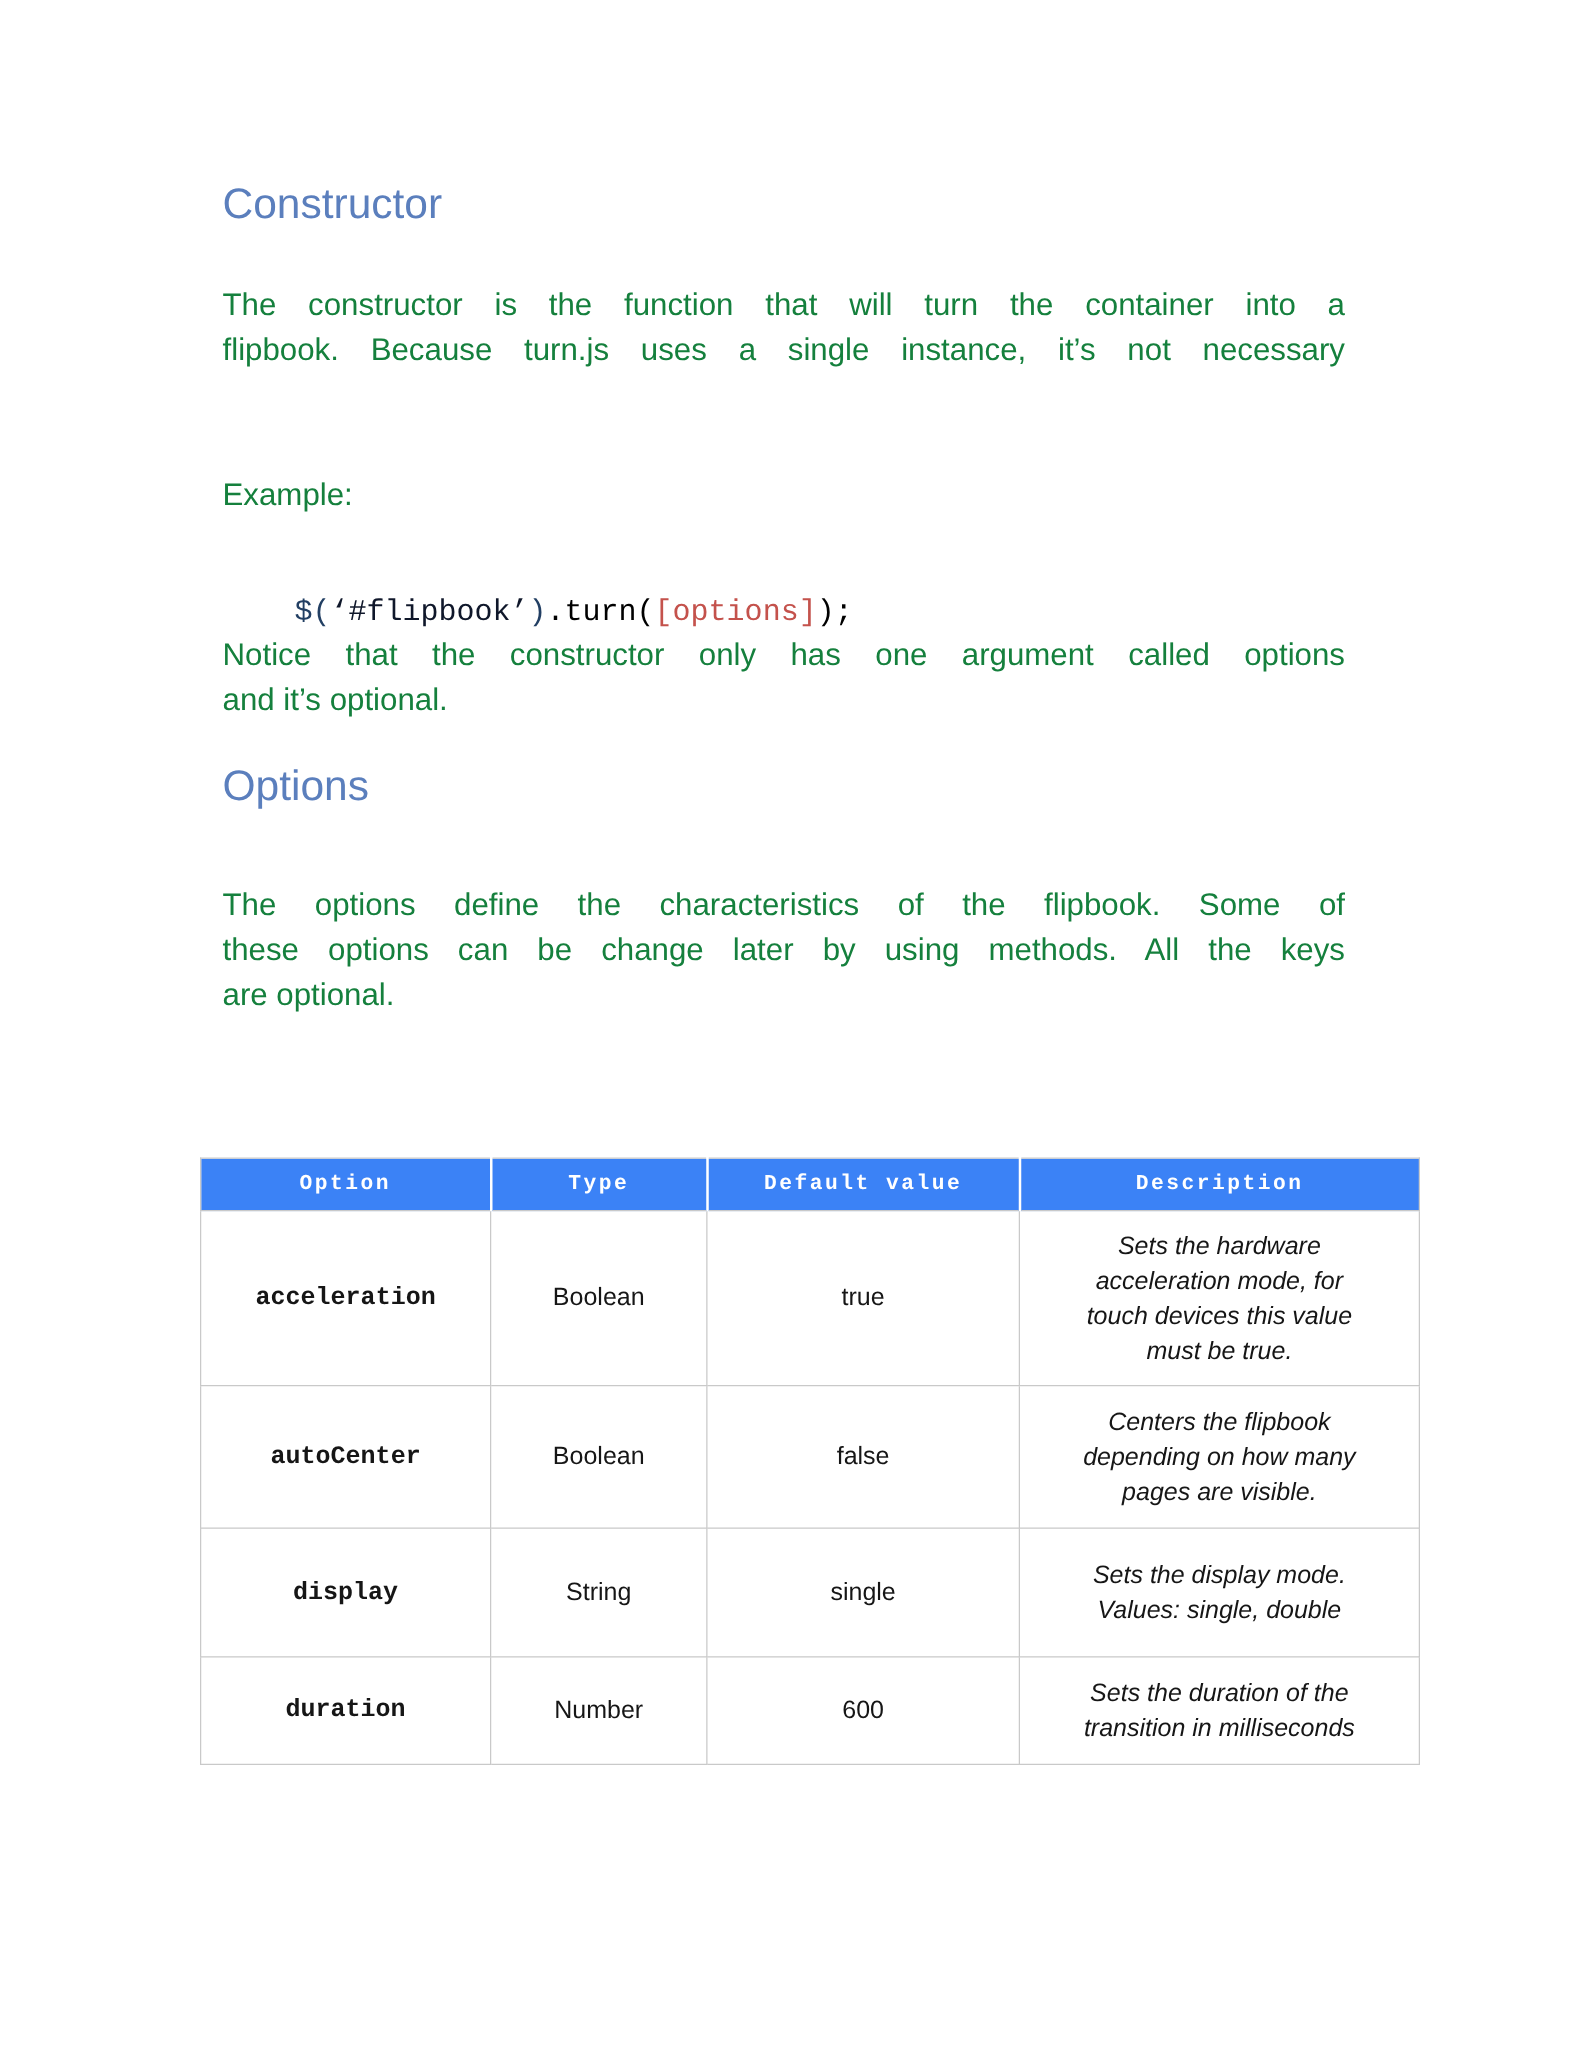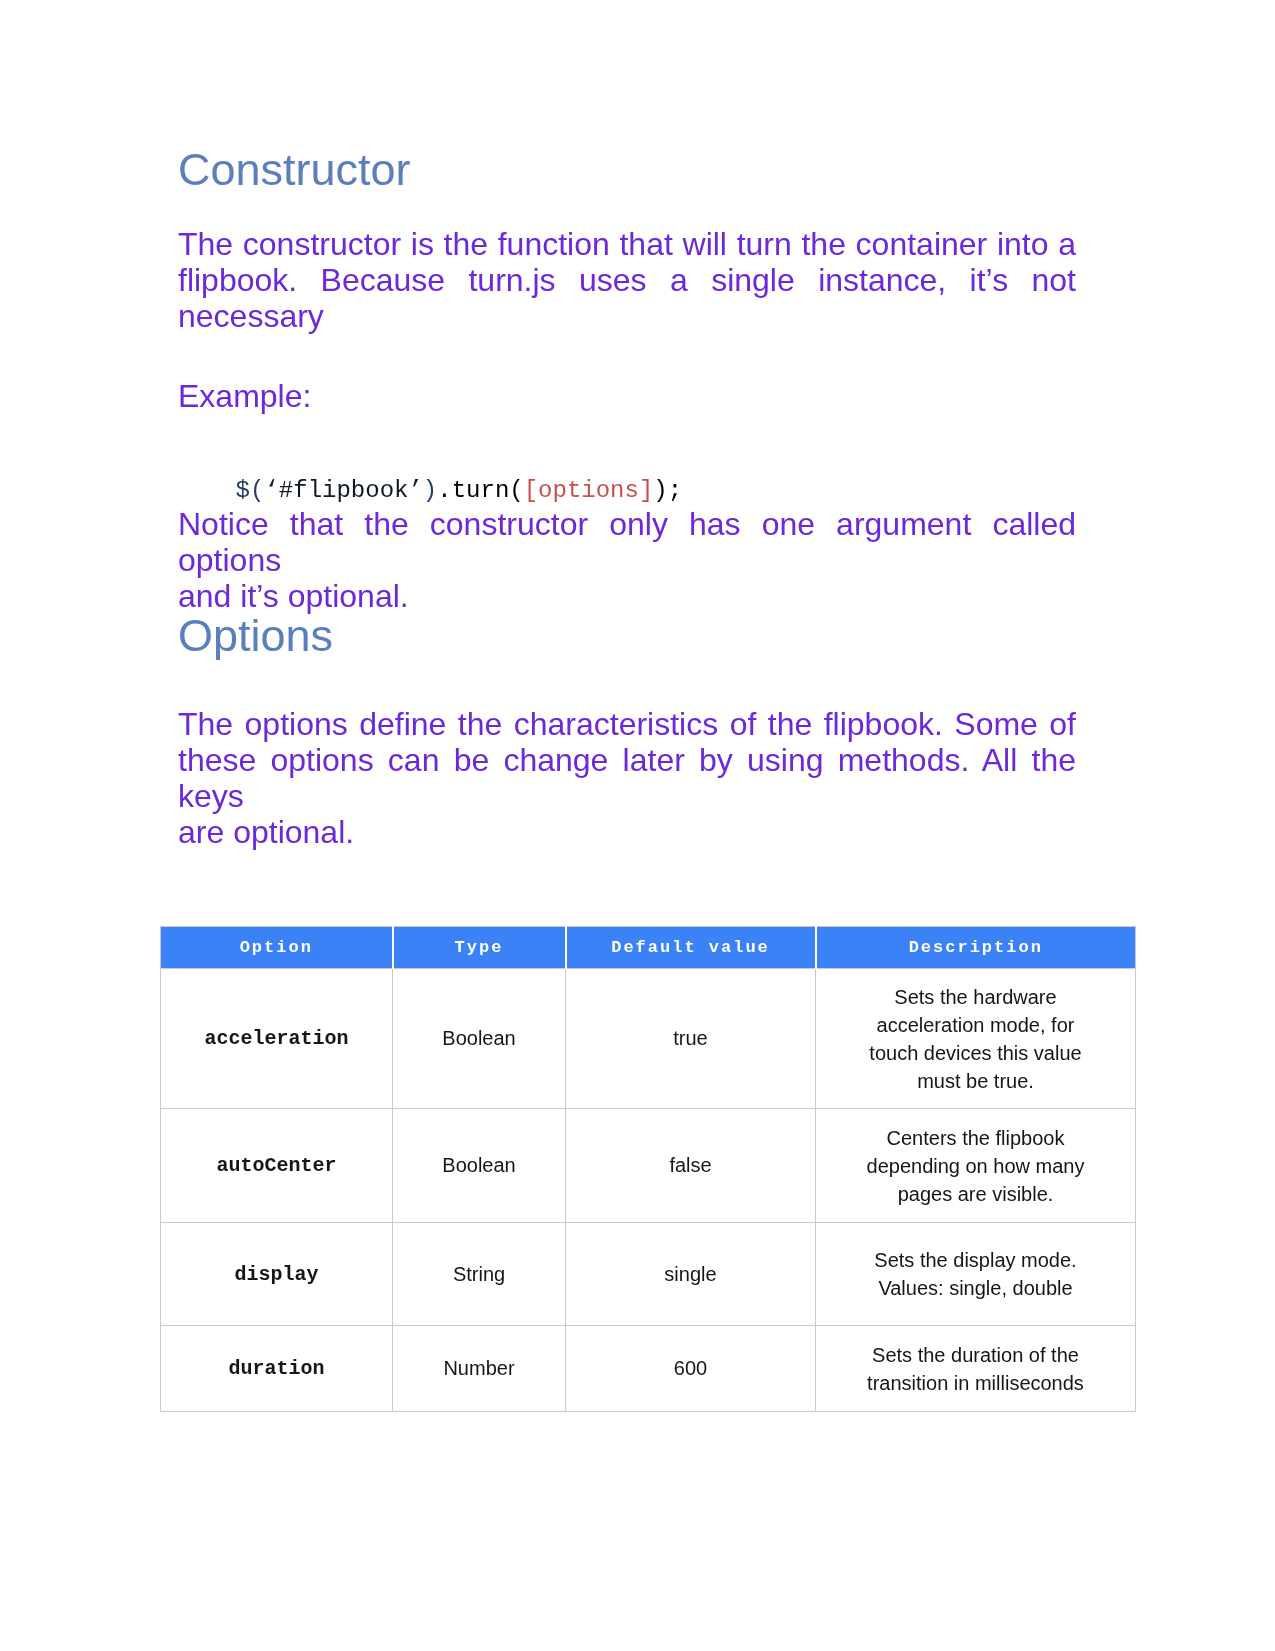--- a/index.html
+++ b/index.html
@@ -11,26 +11,26 @@
     background: #ffffff;
     font-family: "Liberation Sans", sans-serif;
     color: #161616;
     overflow: hidden;
   }
   .content-block { position: absolute; left: 178px; width: 898px; }
 
   h1.doc-heading {
     font-family: "Liberation Sans", sans-serif;
     font-weight: 400;
-    font-size: 45px;
+    font-size: 34px;
     line-height: 1.05;
     color: #5b7fbd;
     letter-spacing: 0px;
   }
-  .body-text { font-size: 32px; line-height: 36px; color: #6d28d9; }
+  .body-text { font-size: 25px; line-height: 36px; color: #15803d; }
   .body-text .line { text-align: justify; text-align-last: justify; }
   .body-text .line.last { text-align: justify; text-align-last: left; }
 
   .code-line {
     font-family: "Liberation Mono", "DejaVu Sans Mono", monospace;
     font-size: 24px;
     line-height: 30px;
     white-space: pre;
     color: #222222;
   }
@@ -79,20 +79,21 @@
     font-family: "Liberation Mono", "DejaVu Sans Mono", monospace;
     font-weight: bold;
     font-size: 20px;
     color: #2d5e8e;
   }
   td.cell-desc {
     padding: 0 34px;
     line-height: 28px;
     text-align: justify;
     text-align-last: center;
+    font-style: italic;
   }
 </style>
 </head>
 <body>
 
 <div class="page">
 
   <h1 class="doc-heading content-block" style="top:146px;">Constructor</h1>
 
   <div class="body-text content-block" style="top:226px;">

